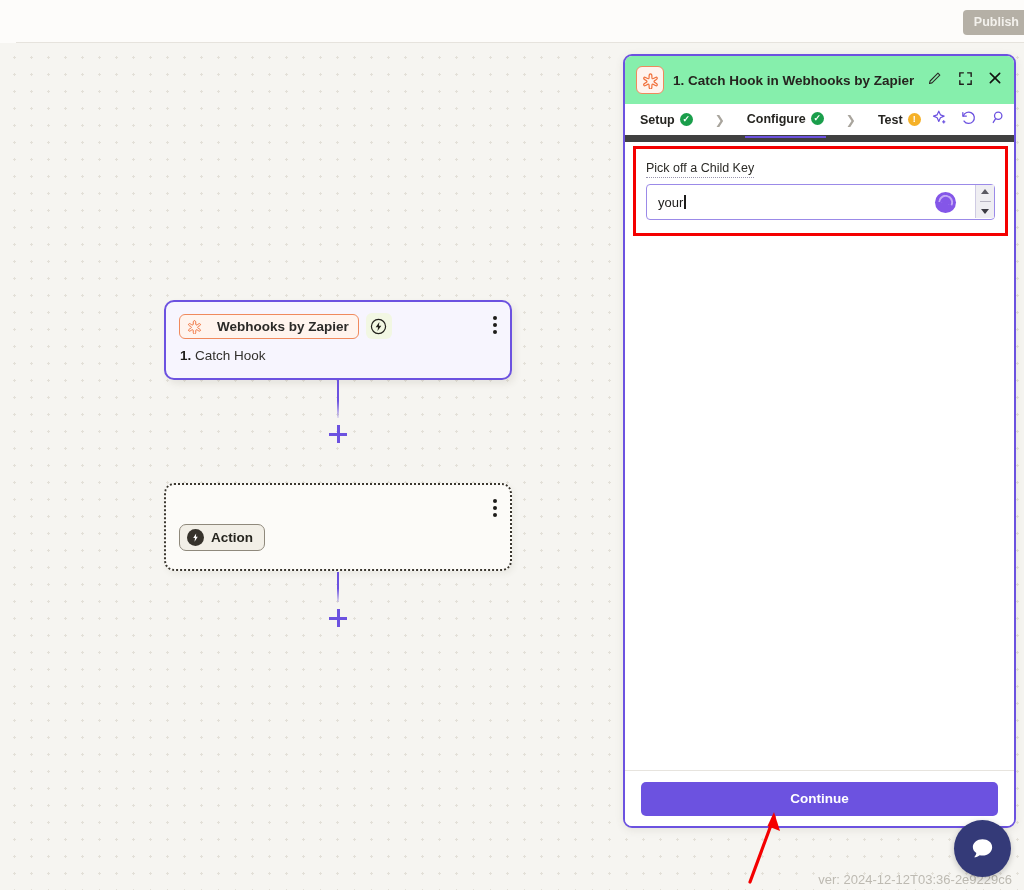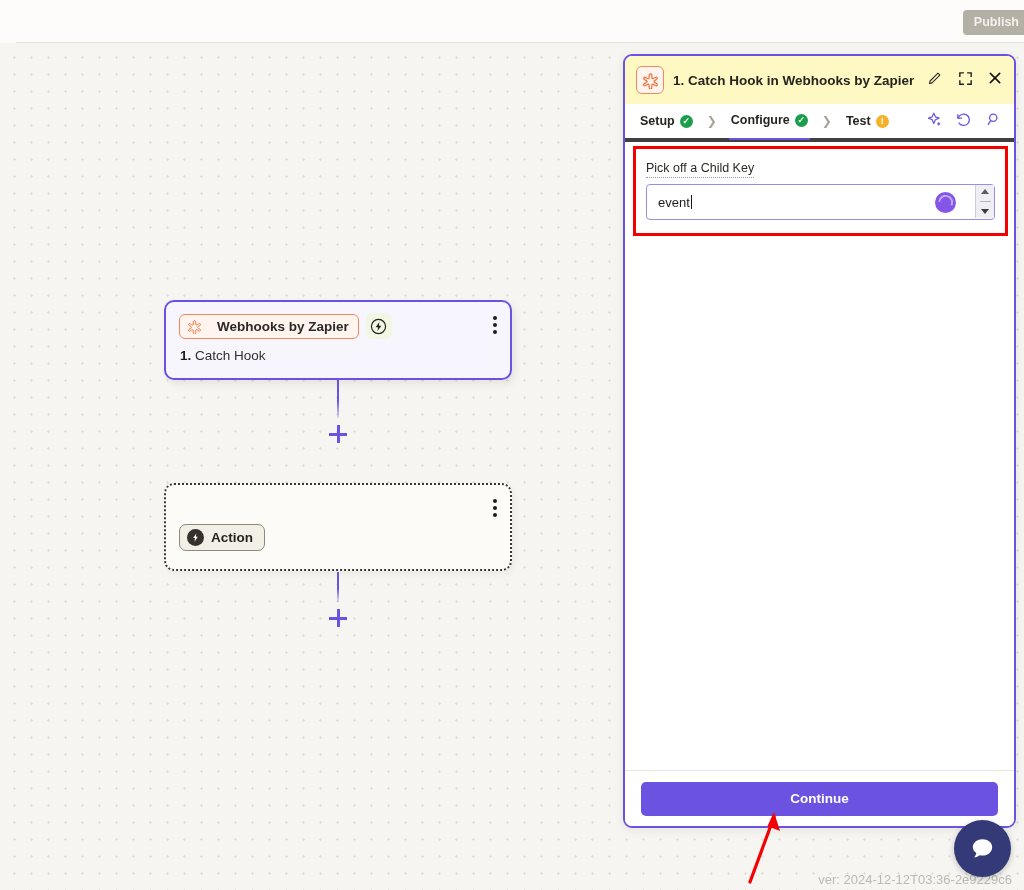--- a/index.html
+++ b/index.html
@@ -204,21 +204,21 @@
     border: 2px solid #6c52e0;
     border-radius: 9px;
     overflow: hidden;
     box-shadow: 0 2px 8px rgba(80,70,50,0.10);
     display: flex;
     flex-direction: column;
   }
 
   .panel-header {
     height: 48px;
-    background: #fef9c3;
+    background: #86efac;
     display: flex;
     align-items: center;
     padding: 0 11px 0 11px;
     gap: 9px;
     flex: 0 0 auto;
   }
   .panel-app-icon {
     width: 28px; height: 28px;
     border: 1.5px solid #f08a5d;
     background: #fff4ee;
@@ -239,25 +239,25 @@
     margin-left: auto;
     display: flex;
     align-items: center;
     gap: 13px;
   }
   .hicon { cursor: pointer; display: block; }
 
   .panel-tabs {
     height: 38px;
     background: #ffffff;
-    border-bottom: 4px solid #404040;
+    border-bottom: 7px solid #404040;
     display: flex;
     align-items: center;
     padding: 0 13px;
-    gap: 0;
+    gap: 8px;
     flex: 0 0 auto;
   }
   .tab {
     display: flex;
     align-items: center;
     gap: 5px;
     height: 37px;
     padding: 0 2px;
     cursor: pointer;
   }
@@ -562,21 +562,21 @@
             <path d="M9.4 13.6L6 19"></path>
           </svg>
         </span>
       </div>
     </div>
 
     <div class="panel-body">
       <div class="field-highlight">
         <div class="field-label">Pick off a Child Key</div>
         <div class="field-input-wrap">
-          <span class="field-value"><span>event</span><span class="caret"></span></span>
+          <span class="field-value"><span>your</span><span class="caret"></span></span>
           <span class="field-avatar"></span>
           <span class="stepper">
             <span class="tri-up"></span>
             <span class="stepper-div"></span>
             <span class="tri-dn"></span>
           </span>
         </div>
       </div>
     </div>
 

